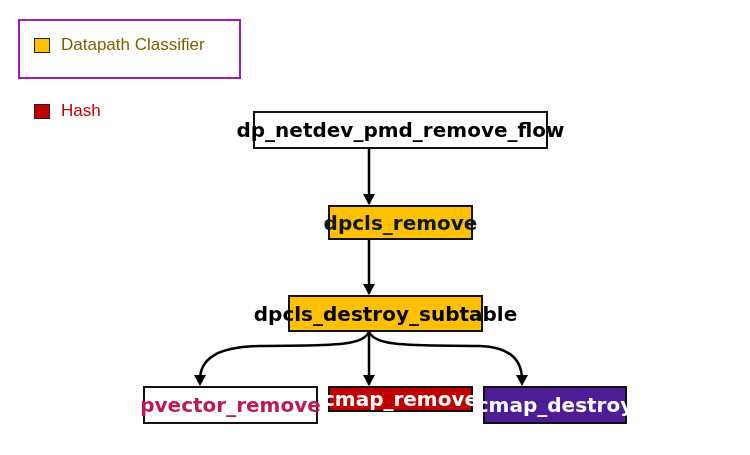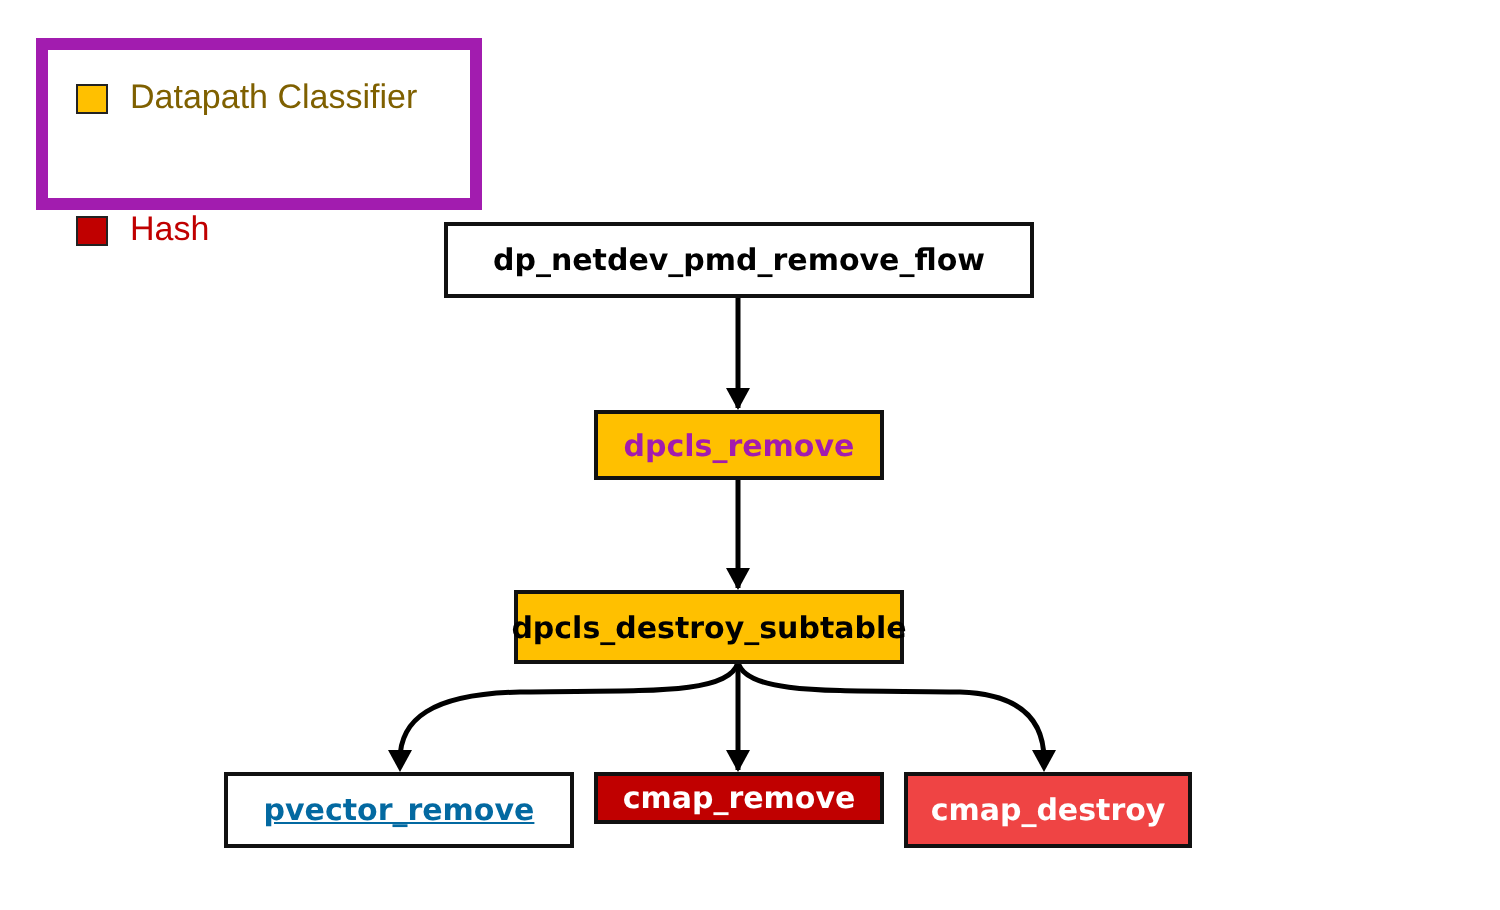--- a/index.html
+++ b/index.html
@@ -1,21 +1,21 @@
 <!DOCTYPE html>
 <html><head>
 <meta charset="utf-8">
 <style>
   html, body { margin:0; padding:0; background:#ffffff; }
   body { width:750px; height:455px; position:relative; overflow:hidden; font-family:"Liberation Sans", sans-serif; }
-  .legend { position:absolute; left:18px; top:19px; width:223px; height:86px; border:6px solid #a21caf; background:#fff; box-sizing:border-box; }
+  .legend { position:absolute; left:18px; top:19px; width:223px; height:60px; border:2px solid #a21caf; background:#fff; box-sizing:border-box; }
   .legend-item { position:absolute; left:14px; display:flex; align-items:center; }
   .swatch { width:16px; height:15px; border:1.5px solid #222; box-sizing:border-box; margin-right:11px; }
   .legend-label { font-size:17px; }
-  .node { position:absolute; box-sizing:border-box; border:2.5px solid #111; display:flex; align-items:center; justify-content:center; font-family:"DejaVu Sans", sans-serif; font-weight:bold; font-size:15px; white-space:nowrap; }
+  .node { position:absolute; box-sizing:border-box; border:2.5px solid #111; display:flex; align-items:center; justify-content:center; font-family:"DejaVu Sans", sans-serif; font-weight:bold; font-size:20px; white-space:nowrap;margin-left:31px; }
   svg.edges { position:absolute; left:0; top:0; }
 </style>
 </head>
 <body>
 
 <div class="legend">
   <div class="legend-item" style="top:14px;">
     <span class="swatch" style="background:#ffc000;"></span>
     <span class="legend-label" style="color:#7f6000;">Datapath Classifier</span>
   </div>
@@ -37,17 +37,17 @@
   <path d="M363,284 L375,284 L369,295 Z" fill="#000"></path>
   <path d="M369,331 C365,348 320,345 260,346 C215,347 200,360 200,380" stroke="#000" stroke-width="2.5" fill="none"></path>
   <path d="M194,375 L206,375 L200,386 Z" fill="#000"></path>
   <path d="M369,331 L369,385" stroke="#000" stroke-width="2.5" fill="none"></path>
   <path d="M363,375 L375,375 L369,386 Z" fill="#000"></path>
   <path d="M369,331 C373,348 420,345 480,346 C510,347 522,360 522,380" stroke="#000" stroke-width="2.5" fill="none"></path>
   <path d="M516,375 L528,375 L522,386 Z" fill="#000"></path>
 </svg>
 
 <div class="node" style="left:222px; top:111px; width:295px; height:38px; background:#ffffff; color:#000;">dp_netdev_pmd_remove_flow</div>
-<div class="node" style="left:297px; top:205px; width:145px; height:35px; background:#ffc000; color:#a21caf;">dpcls_remove</div>
+<div class="node" style="left:297px; top:205px; width:145px; height:35px; background:#ffc000; color:#0f172a;">dpcls_remove</div>
 <div class="node" style="left:257px; top:295px; width:195px; height:37px; background:#ffc000; color:#000;">dpcls_destroy_subtable</div>
-<div class="node" style="left:112px; top:386px; width:175px; height:38px; background:#ffffff; color:#0369a1;text-decoration:underline;">pvector_remove</div>
+<div class="node" style="left:112px; top:386px; width:175px; height:38px; background:#ffffff; color:#be185d;">pvector_remove</div>
 <div class="node" style="left:297px; top:386px; width:145px; height:26px; background:#c00000; color:#fff;">cmap_remove</div>
-<div class="node" style="left:452px; top:386px; width:144px; height:38px; background:#ef4444; color:#fff;">cmap_destroy</div>
+<div class="node" style="left:452px; top:386px; width:144px; height:38px; background:#4c1d95; color:#fff;">cmap_destroy</div>
 
 </body></html>

